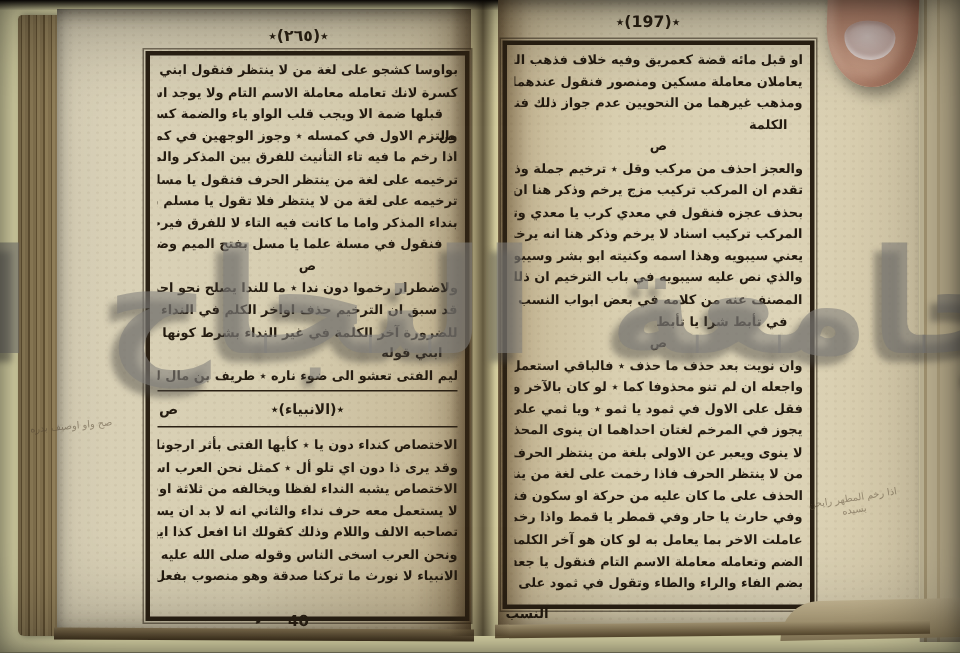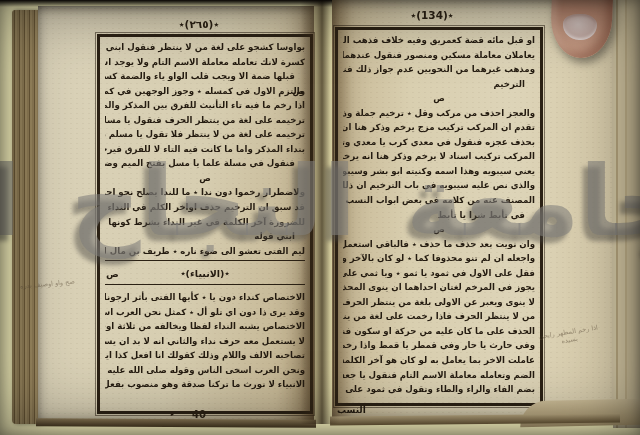--- a/index.html
+++ b/index.html
@@ -148,26 +148,26 @@
         <div class="line verse"><span>وقد يرى ذا دون اي تلو أل ٭ كمثل نحن العرب اسخى من بذل</span></div>
         <div class="line normal"><span>الاختصاص يشبه النداء لفظا ويخالفه من ثلاثة اوجه احدها انه</span></div>
         <div class="line normal"><span>لا يستعمل معه حرف نداء والثاني انه لا بد ان يسبقه شيء والثالث ان</span></div>
         <div class="line normal"><span>تصاحبه الالف واللام وذلك كقولك انا افعل كذا ايها الرجل</span></div>
         <div class="line normal"><span>ونحن العرب اسخى الناس وقوله صلى الله عليه وسلم نحن معاشر</span></div>
         <div class="line normal"><span>الانبياء لا نورث ما تركنا صدقة وهو منصوب بفعل مضمر والتقدير</span></div>
       </div>
   </div>
 
   <div class="page page-right">
-    <div class="pageno" style="left:0px;top:9px;width:200px;">٭(134)٭</div>
+    <div class="pageno" style="left:0px;top:9px;width:200px;">٭(197)٭</div>
     <div class="frame frame-right" id="right-lines">
         <div class="line normal"><span>او قبل مائه قضة كعمريق وفيه خلاف فذهب الفراء والجرمي انهما</span></div>
         <div class="line normal"><span>يعاملان معاملة مسكين ومنصور فنقول عندهما يا فرع ويا غرن</span></div>
         <div class="line normal"><span>ومذهب غيرهما من النحويين عدم جواز ذلك فنقول عندهم يا فرعو</span></div>
-        <div class="line short"><span>الترخيم</span></div>
+        <div class="line short"><span>الكلمة</span></div>
         <div class="line marker"><span>ص</span></div>
         <div class="line verse"><span>والعجز احذف من مركب وقل ٭ ترخيم جملة وذا عمرو نقل</span></div>
         <div class="line normal"><span>تقدم ان المركب تركيب مزج يرخم وذكر هنا ان ترخيمه يكون</span></div>
         <div class="line normal"><span>بحذف عجزه فنقول في معدي كرب يا معدي وتقدم ايضا ان</span></div>
         <div class="line normal"><span>المركب تركيب اسناد لا يرخم وذكر هنا انه يرخم قليلا وان عمرا</span></div>
         <div class="line normal"><span>يعني سيبويه وهذا اسمه وكنيته ابو بشر وسيبويه لقبه نقل ذلك عنهم</span></div>
         <div class="line normal"><span>والذي نص عليه سيبويه في باب الترخيم ان ذلك لا يجوز ووهم</span></div>
         <div class="line normal"><span>المصنف عنه من كلامه في بعض ابواب النسب جواز ذلك فنقول</span></div>
         <div class="line short"><span>في تأبط شرا يا تأبط</span></div>
         <div class="line marker"><span>ص</span></div>

